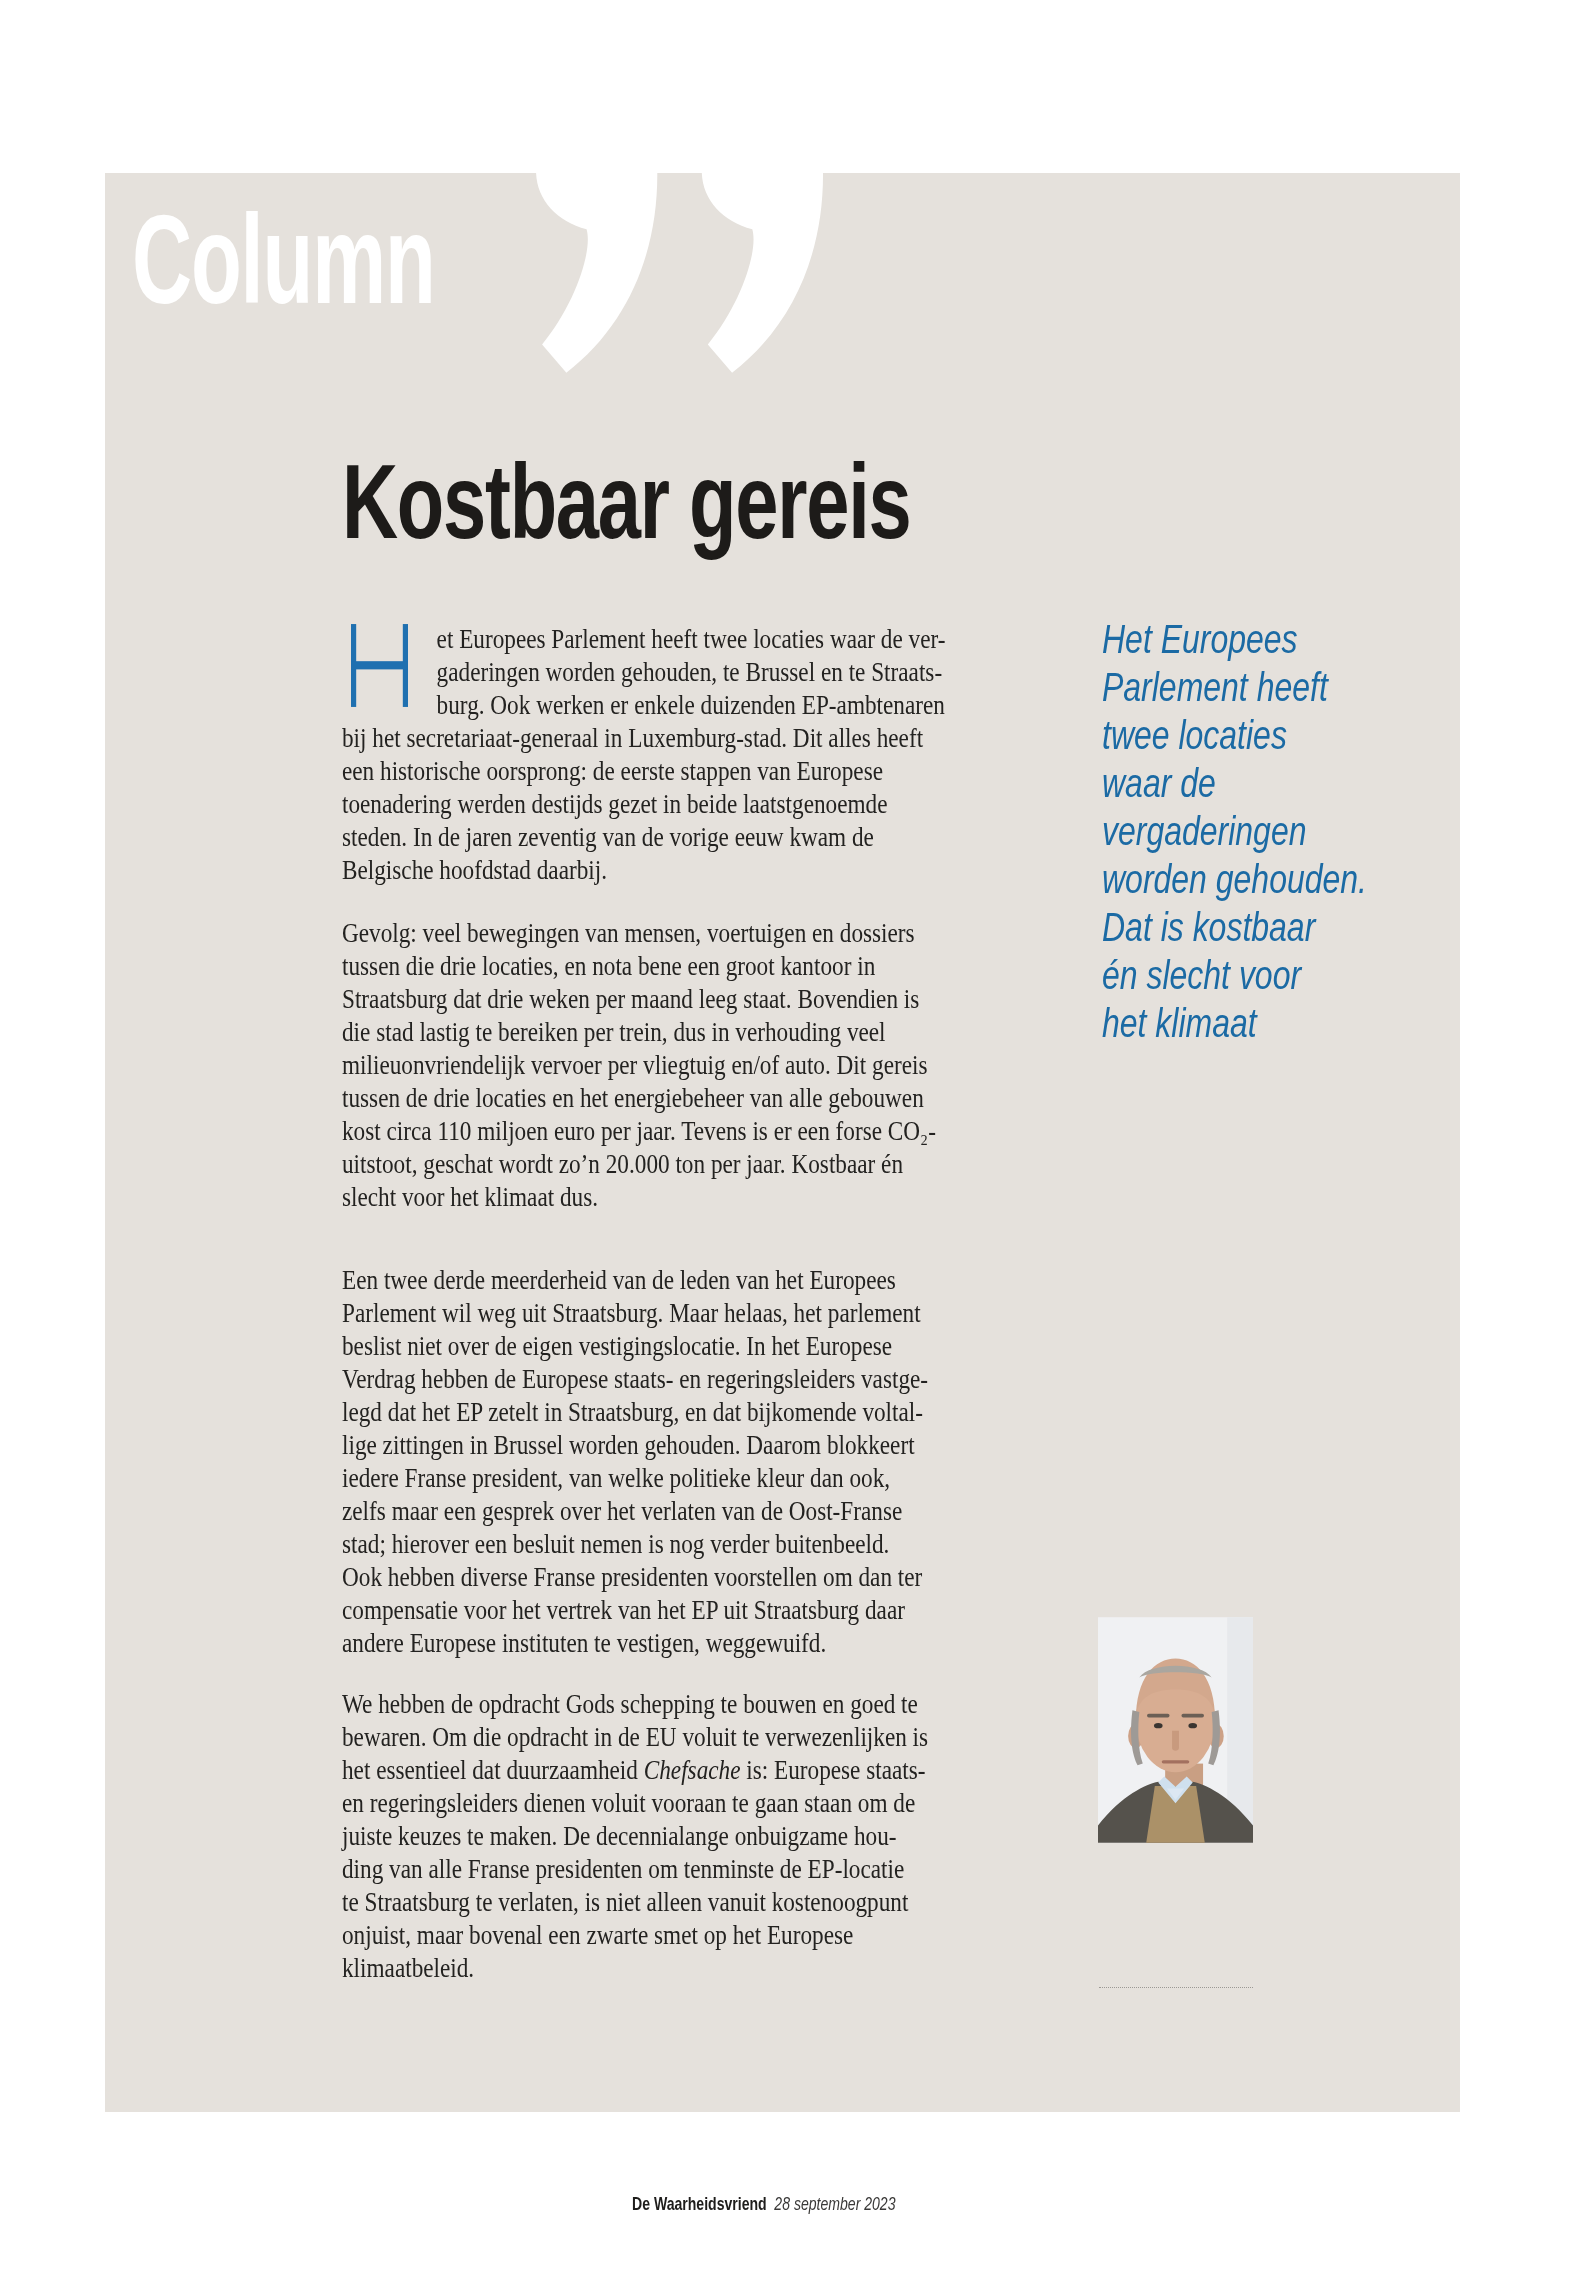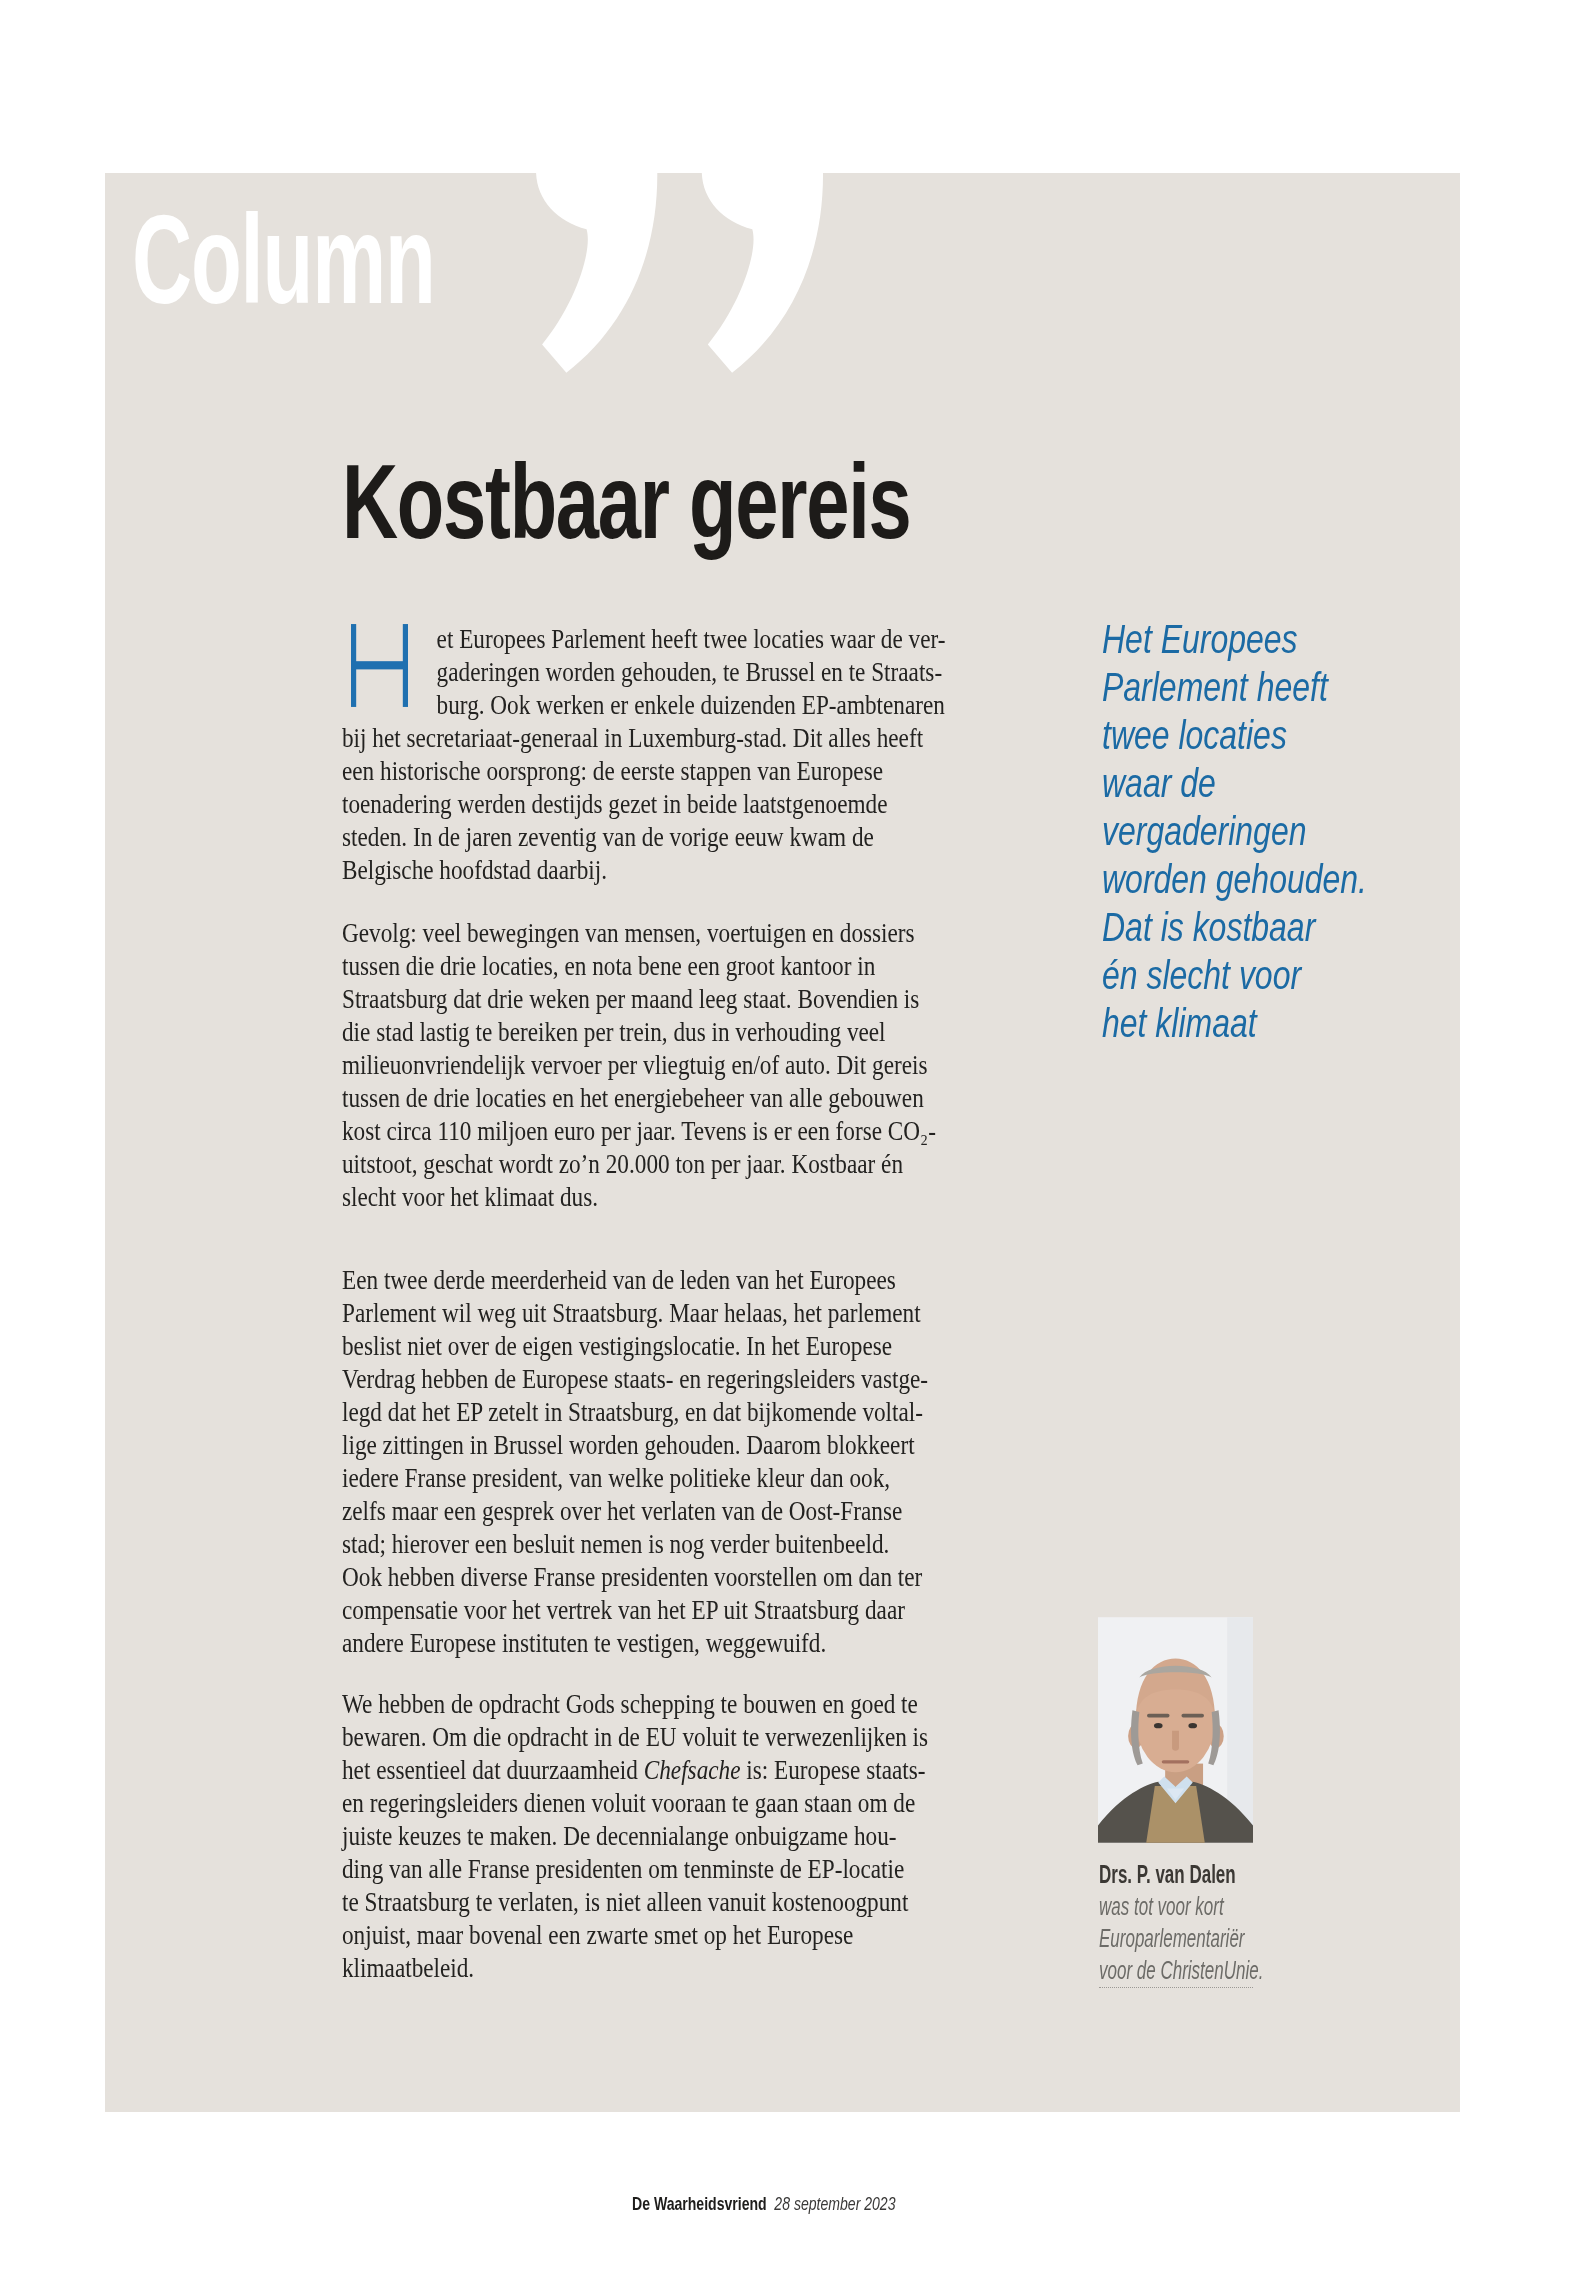--- a/index.html
+++ b/index.html
@@ -171,26 +171,20 @@
       <ellipse cx="70" cy="126" rx="5" ry="3" fill="#3a3531"></ellipse>
       <ellipse cx="110" cy="126" rx="5" ry="3" fill="#3a3531"></ellipse>
       <path d="M86,132 L86,152 C86,156 94,156 94,152 L94,132 Z" fill="#c89a7e"></path>
       <rect x="74" y="166" width="32" height="4" rx="2" fill="#a3705f"></rect>
       <path d="M0,262 L0,242 C28,206 56,194 70,191 L90,202 L110,191 C124,194 152,206 180,242 L180,262 Z" fill="#55524c"></path>
       <path d="M66,196 L114,196 L124,262 L56,262 Z" fill="#ab9168"></path>
       <path d="M70,192 L90,216 L110,192 L103,185 L90,197 L77,185 Z" fill="#cfe0ee"></path>
       <path d="M80,199 L90,212 L100,199 Z" fill="#dce7f2"></path>
     </svg>
 
-    <div class="caption">
-      <div class="author-name">Drs. P. van Dalen</div>
-      <div class="bio-line">was tot voor kort</div>
-      <div class="bio-line">Europarlementariër</div>
-      <div class="bio-line">voor de ChristenUnie.</div>
-    </div>
     <div class="cap-divider"></div>
 
   </div>
 
   <div class="footer">
     <span class="mag">De Waarheidsvriend</span><span class="date">28 september 2023</span>
   </div>
   <div class="pagenum">19</div>
 
 </div>

